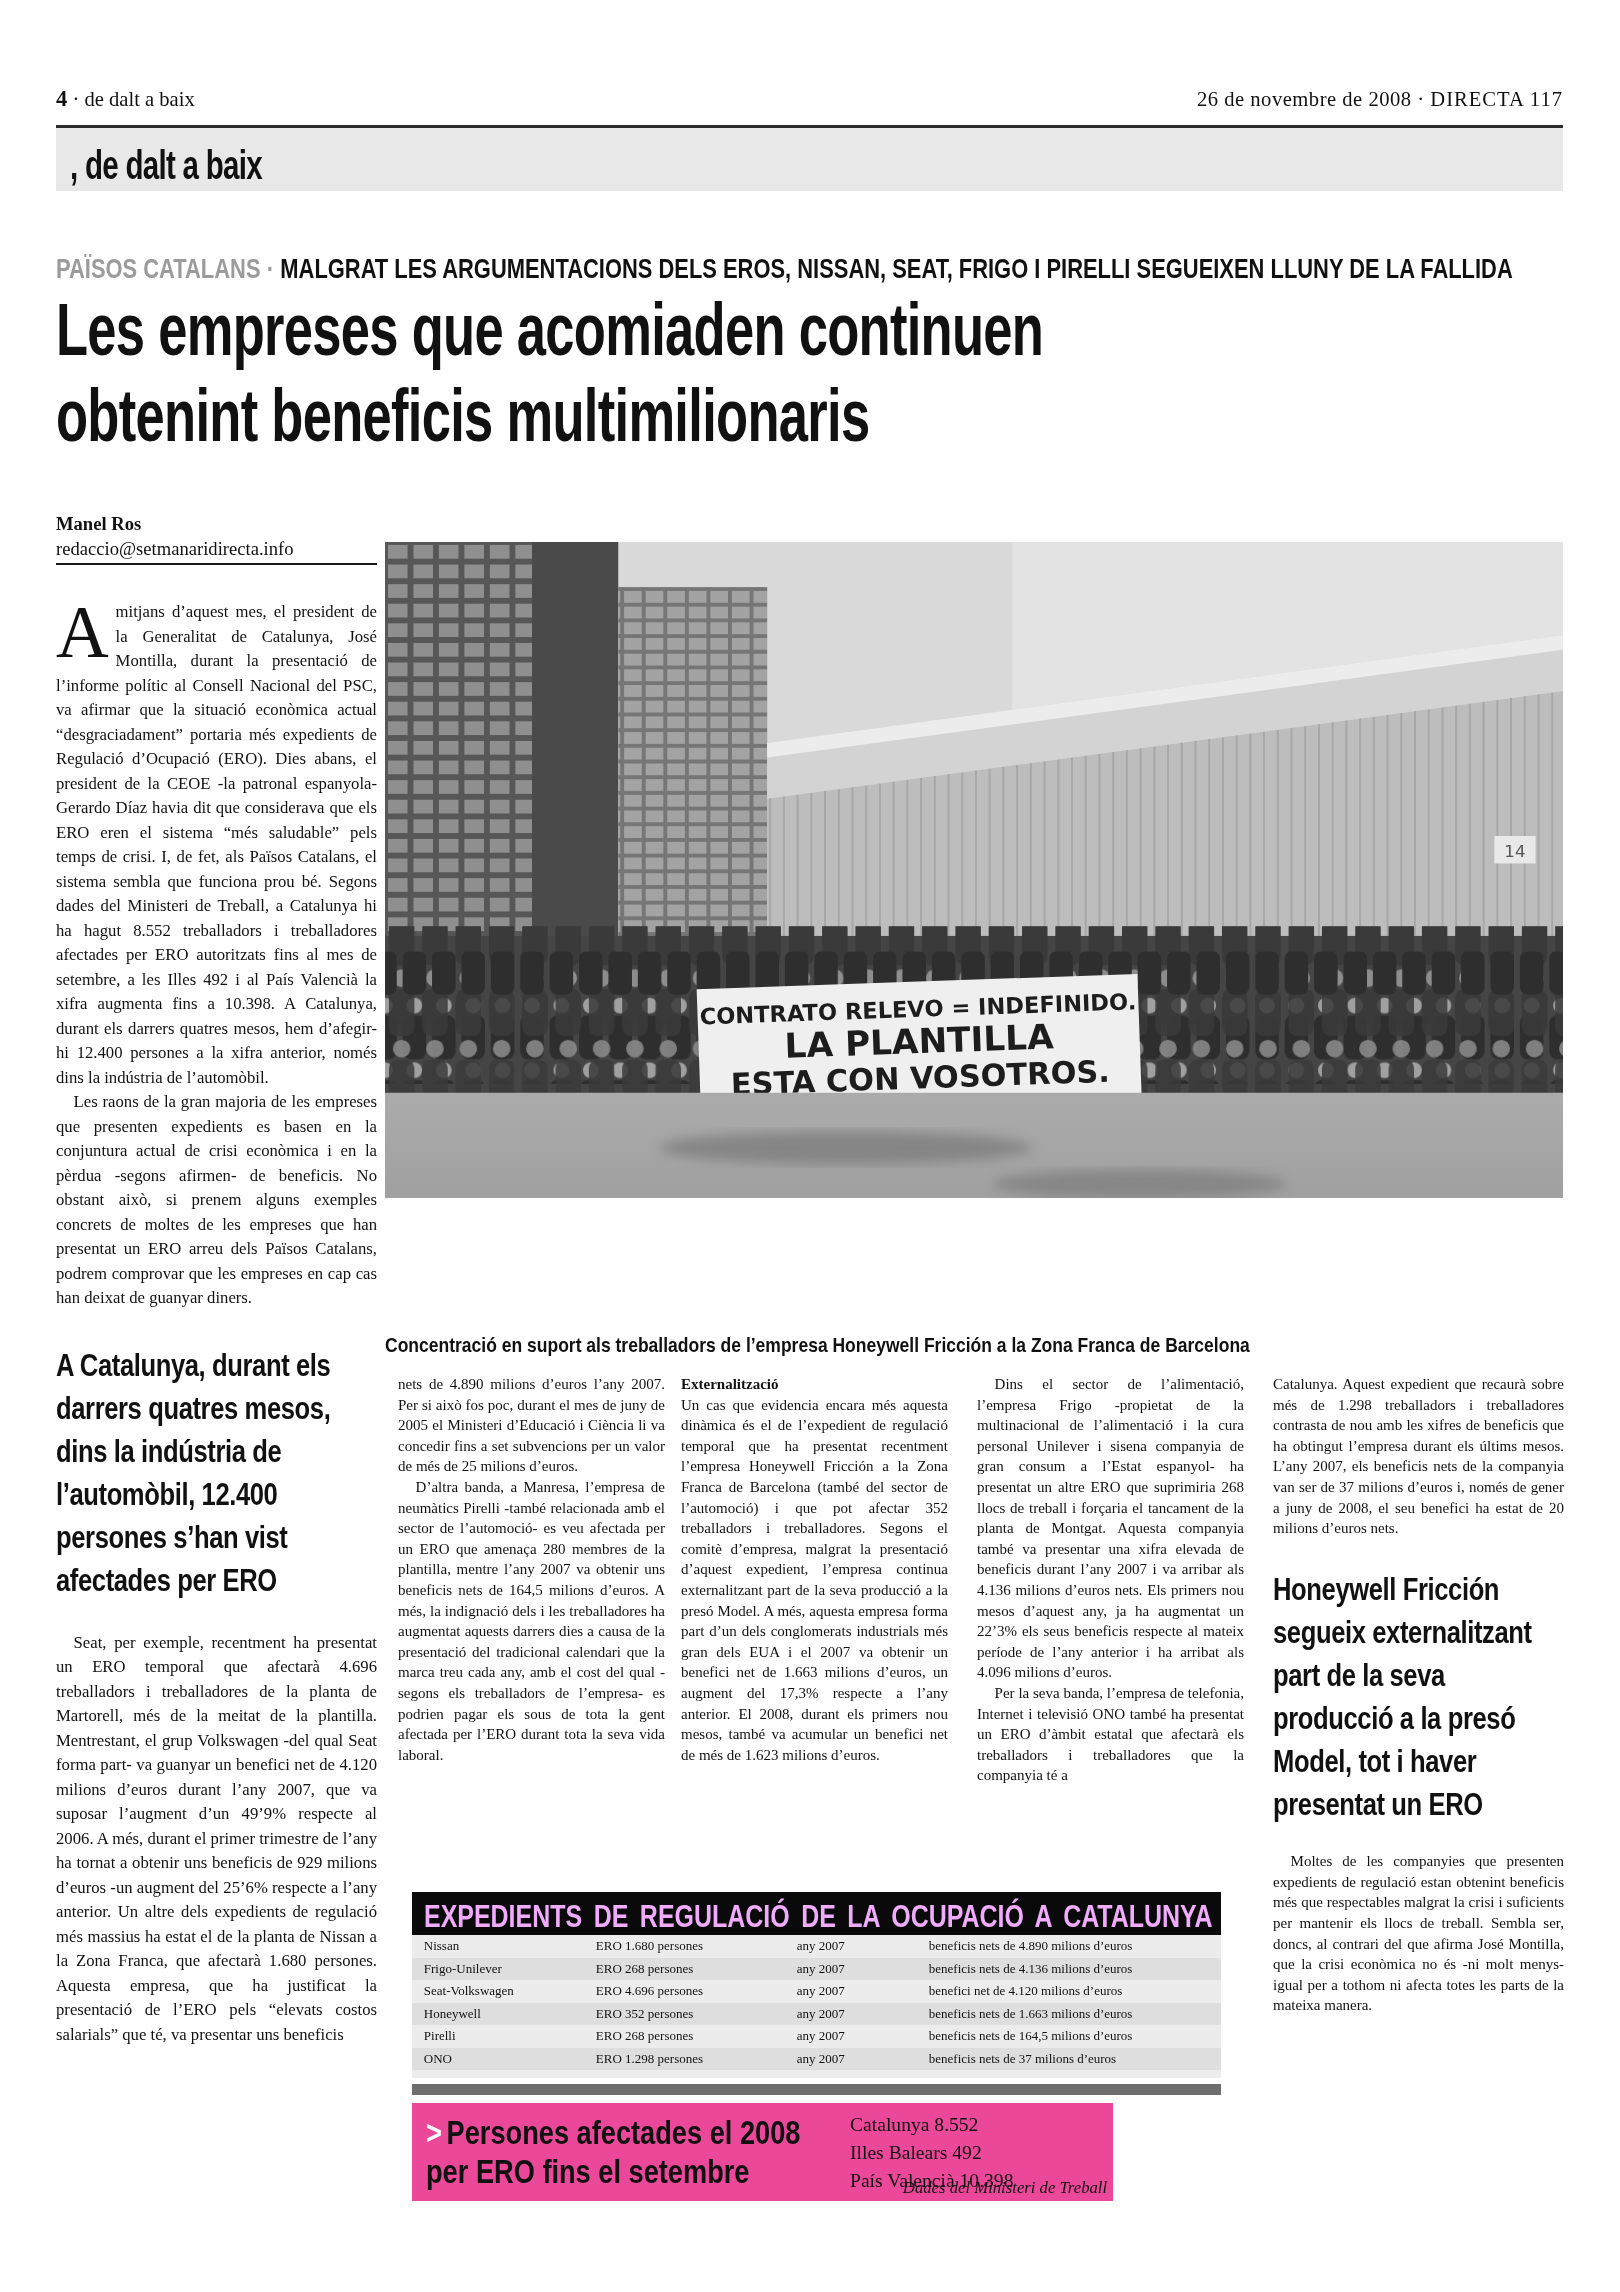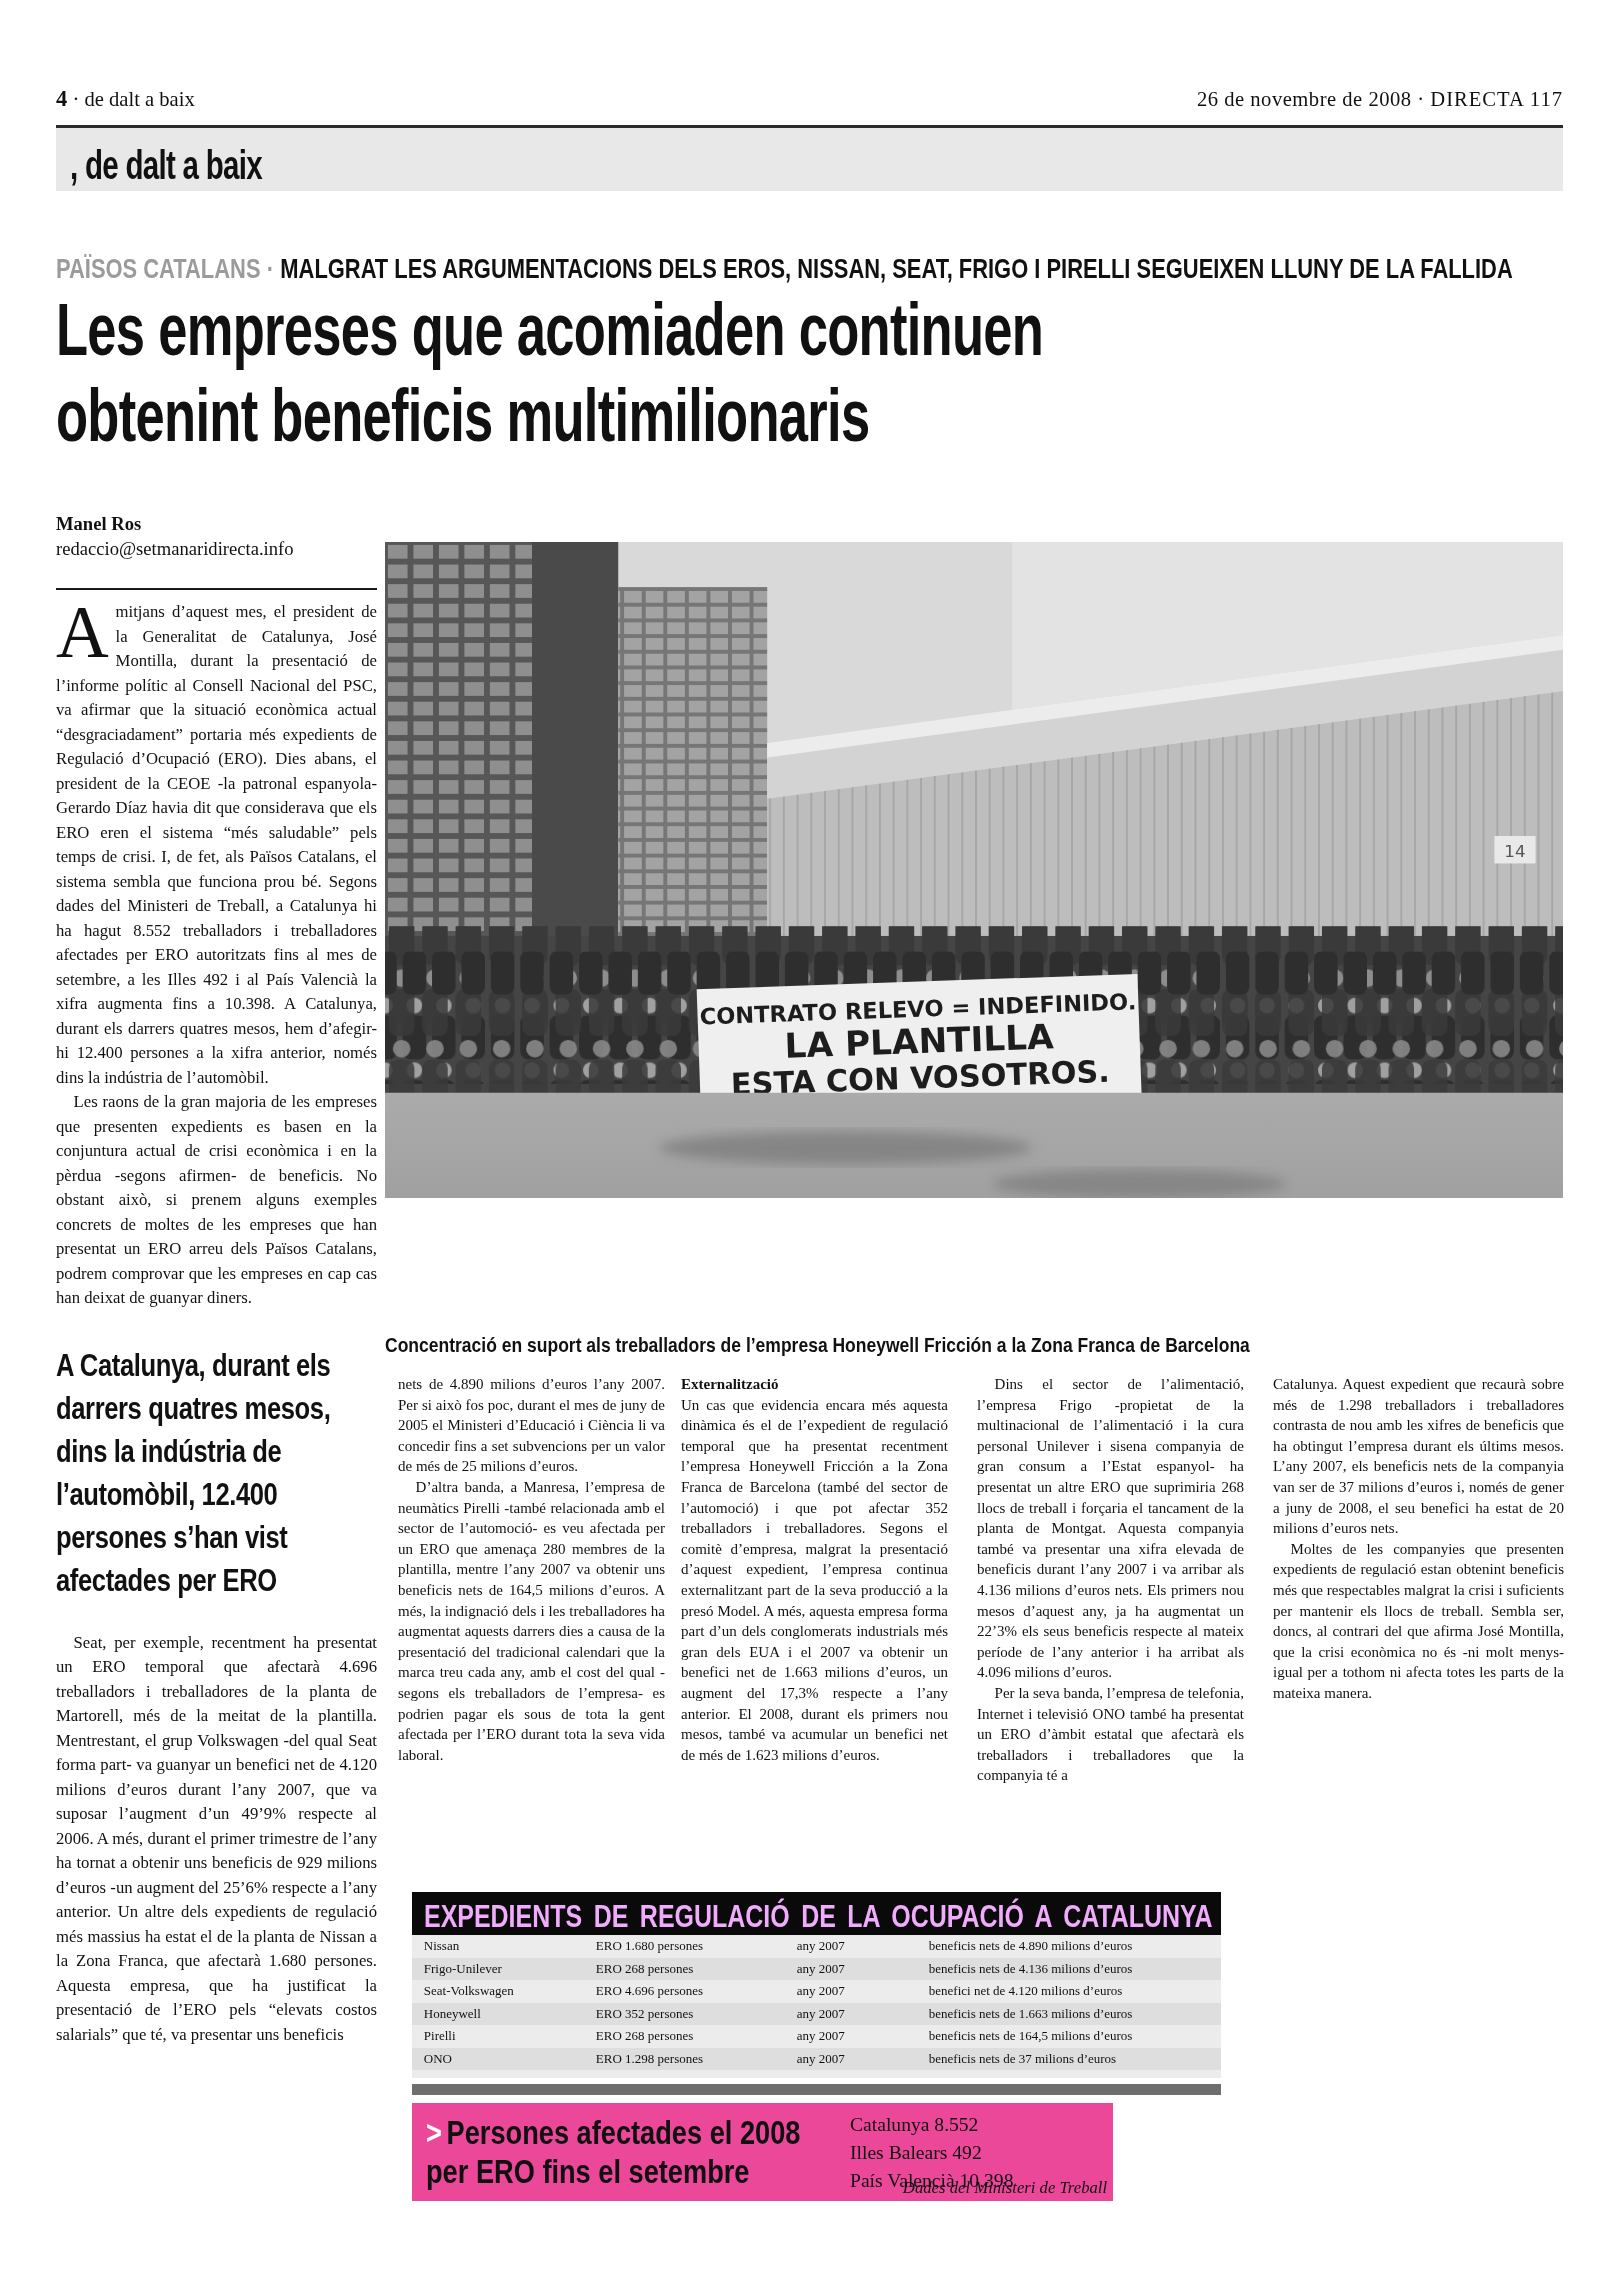--- a/index.html
+++ b/index.html
@@ -15,21 +15,21 @@
   
   .sban{left:56px;top:128px;width:1507px;height:63px;background:#e8e8e8;overflow:hidden;}
   .sban span{display:inline-block;margin:13.7px 0 0 13.7px;font-family:"Liberation Sans","DejaVu Sans",sans-serif;font-weight:bold;font-size:41px;letter-spacing:-1px;transform:scaleX(.72);transform-origin:left top;white-space:nowrap;}
   
   .kicker{left:56px;top:253px;width:1872px;font-family:"Liberation Sans","DejaVu Sans",sans-serif;font-weight:bold;font-size:27.4px;white-space:nowrap;transform:scaleX(.80);transform-origin:left top;}
   .kicker .kgray{color:#9b9b9b;}
   .kicker .ksep{color:#9b9b9b;padding:0 7.8px;}
   
   .headline{left:56px;top:286px;width:2147px;font-family:"Liberation Sans","DejaVu Sans",sans-serif;font-weight:bold;font-size:75px;line-height:86px;letter-spacing:-1px;transform:scaleX(.70);transform-origin:left top;}
   
-  .byline{left:56px;top:512px;width:321px;padding-bottom:27px;border-bottom:2px solid #1a1a1a;font-size:18.6px;line-height:24.5px;}
+  .byline{left:56px;top:512px;width:321px;padding-bottom:2px;border-bottom:2px solid #1a1a1a;font-size:18.6px;line-height:24.5px;}
   .byline .bn{font-weight:bold;}
   
   .bodycol{font-size:16.7px;line-height:24.5px;text-align:justify;overflow:hidden;}
   .col1{left:56px;top:600px;width:321px;height:1691px;}
   .lowcol{font-size:15px;line-height:20.6px;}
   .col2{left:385px;top:1374px;width:267px;height:502px;margin-left:13px;}
   .col3{left:681px;top:1374px;width:267px;height:502px;}
   .col4{left:977px;top:1374px;width:267px;height:502px;}
   .col5{left:1273px;top:1374px;width:291px;height:907px;}
   .bodycol p{margin:0;}
@@ -171,20 +171,21 @@
   <p><span>Un cas que evidencia encara més aquesta dinàmica és el de l’expedient de regulació temporal que ha presentat recentment l’empresa Honeywell Fricción a la Zona Franca de Barcelona (també del sector de l’automoció) i que pot afectar 352 treballadors i treballadores. Segons el comitè d’empresa, malgrat la presentació d’aquest expedient, l’empresa continua externalitzant part de la seva producció a la presó Model. A més, aquesta empresa forma part d’un dels conglomerats industrials més gran dels EUA i el 2007 va obtenir un benefici net de 1.663 milions d’euros, un augment del 17,3% respecte a l’any anterior. El 2008, durant els primers nou mesos, també va acumular un benefici net de més de 1.623 milions d’euros.</span></p>
 </div>
 
 <div class="abs bodycol lowcol col4">
   <p class="ind"><span>Dins el sector de l’alimentació, l’empresa Frigo -propietat de la multinacional de l’alimentació i la cura personal Unilever i sisena companyia de gran consum a l’Estat espanyol- ha presentat un altre ERO que suprimiria 268 llocs de treball i forçaria el tancament de la planta de Montgat. Aquesta companyia també va presentar una xifra elevada de beneficis durant l’any 2007 i va arribar als 4.136 milions d’euros nets. Els primers nou mesos d’aquest any, ja ha augmentat un 22’3% els seus beneficis respecte al mateix període de l’any anterior i ha arribat als 4.096 milions d’euros.</span></p>
   <p class="ind"><span>Per la seva banda, l’empresa de telefonia, Internet i televisió ONO també ha presentat un ERO d’àmbit estatal que afectarà els treballadors i treballadores que la companyia té a</span></p>
 </div>
 
 <div class="abs bodycol lowcol col5">
   <p><span>Catalunya. Aquest expedient que recaurà sobre més de 1.298 treballadors i treballadores contrasta de nou amb les xifres de beneficis que ha obtingut l’empresa durant els últims mesos. L’any 2007, els beneficis nets de la companyia van ser de 37 milions d’euros i, només de gener a juny de 2008, el seu benefici ha estat de 20 milions d’euros nets.</span></p>
+  <div class="pq pq2"><span class="pq-inner">Honeywell Fricción segueix externalitzant part de la seva producció a la presó Model, tot i haver presentat un ERO</span></div>
   <p class="ind"><span>Moltes de les companyies que presenten expedients de regulació estan obtenint beneficis més que respectables malgrat la crisi i suficients per mantenir els llocs de treball. Sembla ser, doncs, al contrari del que afirma José Montilla, que la crisi econòmica no és -ni molt menys- igual per a tothom ni afecta totes les parts de la mateixa manera.</span></p>
 </div>
 
 <div class="abs ftable">
   <div class="t-head"><span>EXPEDIENTS DE REGULACIÓ DE LA OCUPACIÓ A CATALUNYA</span></div>
   <div class="t-body">
     <div class="t-row">
       <span>Nissan</span>
       <span>ERO 1.680 persones</span>
       <span>any 2007</span>

